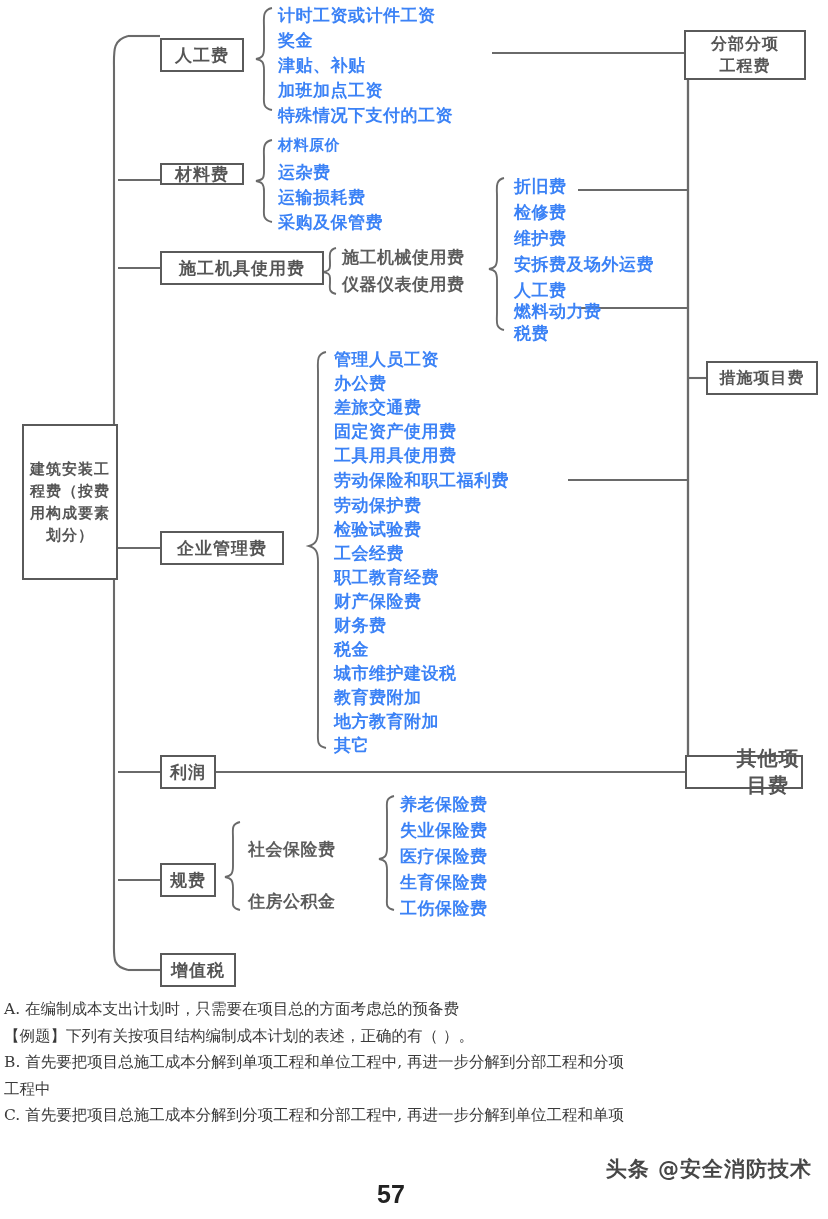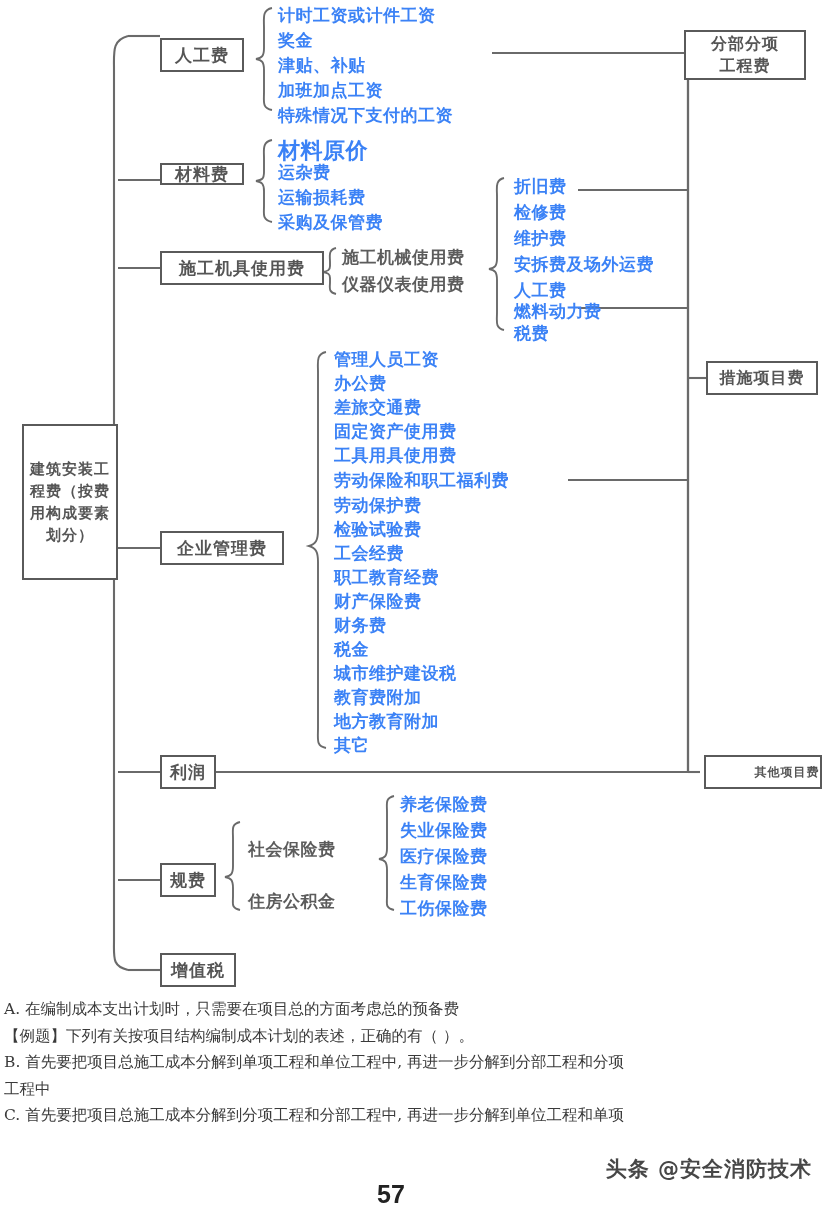--- a/index.html
+++ b/index.html
@@ -124,34 +124,34 @@
   <div class="node" style="left:684px;top:30px;width:122px;height:50px;font-size:16px;
               line-height:22px;flex-direction:column;">
     <span>分部分项</span>
     <span>工程费</span>
   </div>
 
   <div class="node" style="left:706px;top:361px;width:112px;height:34px;font-size:16px;">
     <span>措施项目费</span>
   </div>
 
-  <div class="node" style="left:704px;top:755px;width:118px;height:34px;font-size:12px;padding-left:48px;">
+  <div class="node" style="left:685px;top:755px;width:118px;height:34px;font-size:20px;padding-left:48px;">
     <span>其他项目费</span>
   </div>
 
   <div>
     <div class="leaf" style="left:278px;top:4px;font-size:17px;">计时工资或计件工资</div>
     <div class="leaf" style="left:278px;top:29px;font-size:17px;">奖金</div>
     <div class="leaf" style="left:278px;top:54px;font-size:17px;">津贴、补贴</div>
     <div class="leaf" style="left:278px;top:79px;font-size:17px;">加班加点工资</div>
     <div class="leaf" style="left:278px;top:104px;font-size:17px;">特殊情况下支付的工资</div>
   </div>
 
   <div>
-    <div class="leaf" style="left:278px;top:136px;font-size:22px;">材料原价</div>
+    <div class="leaf" style="left:278px;top:136px;font-size:15px;">材料原价</div>
     <div class="leaf" style="left:278px;top:161px;font-size:17px;">运杂费</div>
     <div class="leaf" style="left:278px;top:186px;font-size:17px;">运输损耗费</div>
     <div class="leaf" style="left:278px;top:211px;font-size:17px;">采购及保管费</div>
   </div>
 
   <div>
     <div class="mid" style="left:342px;top:246px;font-size:17px;">施工机械使用费</div>
     <div class="mid" style="left:342px;top:273px;font-size:17px;">仪器仪表使用费</div>
   </div>
 

